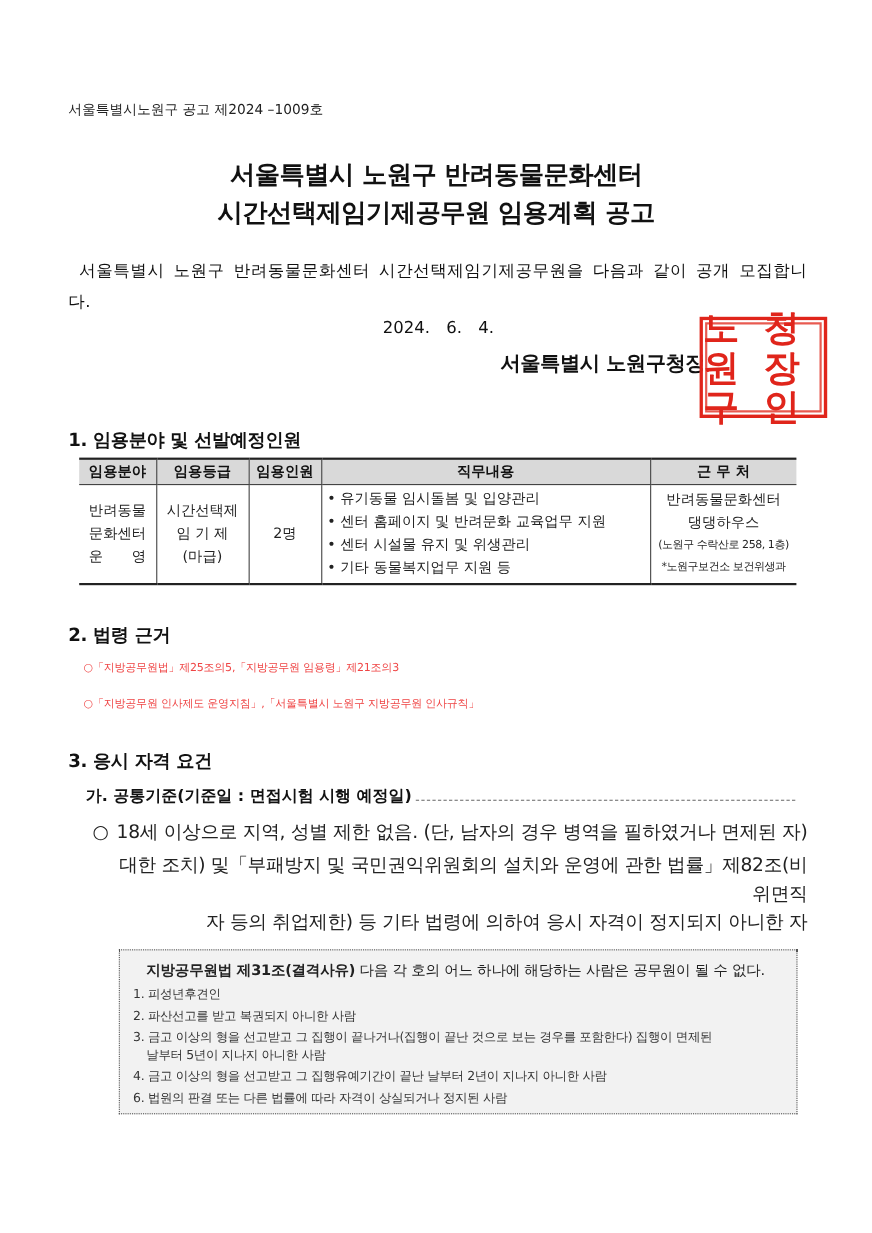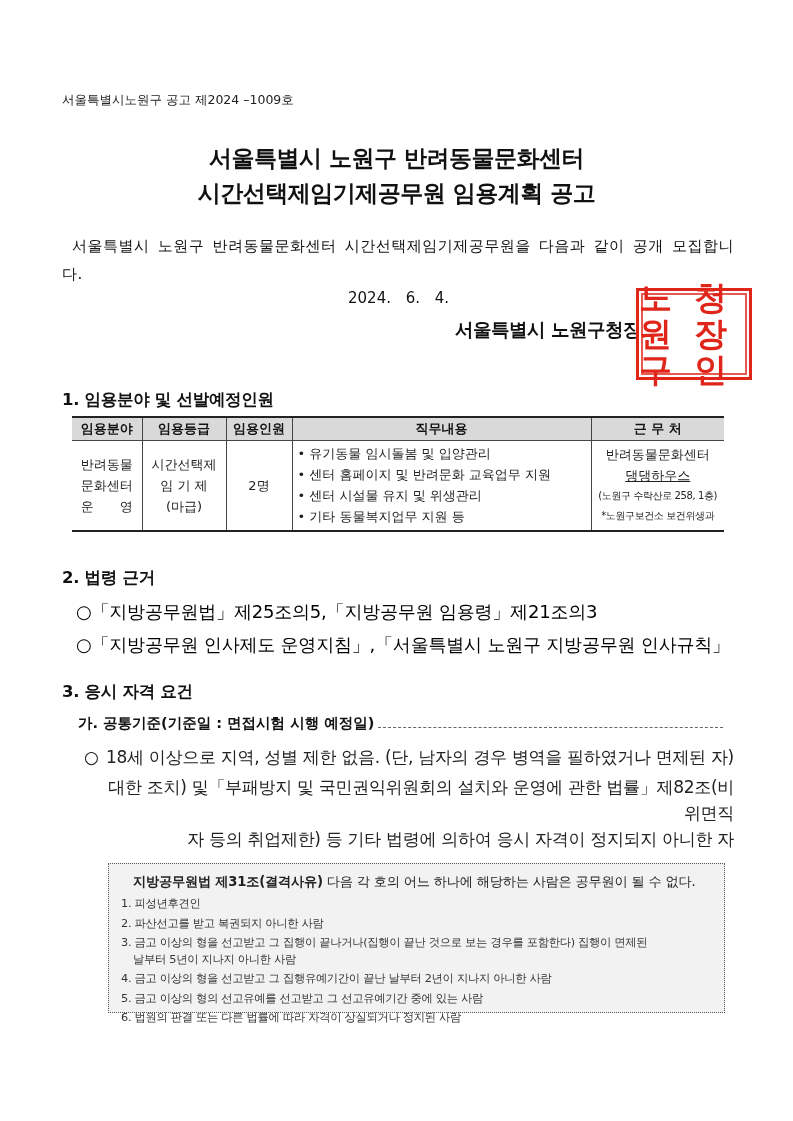--- a/index.html
+++ b/index.html
@@ -20,21 +20,21 @@
   .sec2 { top: 567px; }
   .sec3 { top: 681px; }
   table.recruit { position: absolute; left: 72px; top: 416px; width: 652px; border-collapse: collapse; font-size: 13px; }
   table.recruit th { background: #d9d9d9; font-weight: bold; font-size: 13px; height: 22px; padding: 0; border-top: 2px solid #222; border-bottom: 1px solid #444; border-left: 1px solid #444; border-right: 1px solid #444; }
   table.recruit th:first-child, table.recruit td:first-child { border-left: none; }
   table.recruit th:last-child, table.recruit td:last-child { border-right: none; }
   table.recruit td { border-left: 1px solid #444; border-right: 1px solid #444; border-bottom: 2px solid #222; text-align: center; vertical-align: middle; padding: 0; line-height: 21px; color: #222; }
   table.recruit td.duties { text-align: left; padding-left: 5px; }
   .duties div { line-height: 21px; }
   .workplace .small { font-size: 10px; line-height: 20px; letter-spacing: -0.4px; }
-  .bullet-line { left: 76px; font-size: 18px; color: #000000; letter-spacing: -0.2px; }
+  .bullet-line { left: 76px; font-size: 10px; color: #ef4444; letter-spacing: -0.2px; }
   .bl1 { top: 600px; }
   .bl2 { top: 633px; }
   .subhead { left: 78px; top: 714px; width: 645px; font-size: 14.5px; font-weight: bold; display:flex; align-items:center; }
   .subhead .fill { flex: 1; border-bottom: 1px dashed #666; margin-left: 4px; height: 8px; }
   .req { left: 84px; width: 650px; font-size: 17px; line-height: 26px; color: #222; letter-spacing: -0.3px; }
   .req1 { top: 744px; }
   .req2 { top: 774px; }
   .req .mark { display: inline-block; width: 22px; }
   .req .cont { padding-left: 22px; text-align: right; }
   .lawbox { left: 108px; top: 863px; width: 617px; height: 150px; background: #f2f2f2; border: 1px dotted #555; padding: 0; box-sizing: border-box; }
@@ -94,21 +94,21 @@
       </td>
       <td>2명</td>
       <td class="duties">
         <div>• 유기동물 임시돌봄 및 입양관리</div>
         <div>• 센터 홈페이지 및 반려문화 교육업무 지원</div>
         <div>• 센터 시설물 유지 및 위생관리</div>
         <div>• 기타 동물복지업무 지원 등</div>
       </td>
       <td class="workplace">
         <div>반려동물문화센터</div>
-        <div style="text-decoration: underline;">댕댕하우스</div>
+        <div style="">댕댕하우스</div>
         <div class="small">(노원구 수락산로 258, 1층)</div>
         <div class="small">*노원구보건소 보건위생과</div>
       </td>
     </tr>
   </tbody>
 </table>
 
 <div class="abs sec sec2">2. 법령 근거</div>
 <div class="abs bullet-line bl1">○「지방공무원법」제25조의5,「지방공무원 임용령」제21조의3</div>
 <div class="abs bullet-line bl2">○「지방공무원 인사제도 운영지침」,「서울특별시 노원구 지방공무원 인사규칙」</div>
@@ -130,16 +130,15 @@
 </div>
 
 <div class="abs lawbox">
   <div class="head"><b>지방공무원법 제31조(결격사유)</b><span> 다음 각 호의 어느 하나에 해당하는 사람은 공무원이 될 수 없다.</span></div>
   <div class="items">
     <div>1. 피성년후견인</div>
     <div>2. 파산선고를 받고 복권되지 아니한 사람</div>
     <div>3. 금고 이상의 형을 선고받고 그 집행이 끝나거나(집행이 끝난 것으로 보는 경우를 포함한다) 집행이 면제된</div>
     <div class="wrap">날부터 5년이 지나지 아니한 사람</div>
     <div>4. 금고 이상의 형을 선고받고 그 집행유예기간이 끝난 날부터 2년이 지나지 아니한 사람</div>
-    <div>5. 금고 이상의 형의 선고유예를 선고받고 그 선고유예기간 중에 있는 사람</div>
     <div>6. 법원의 판결 또는 다른 법률에 따라 자격이 상실되거나 정지된 사람</div>
   </div>
 </div>
 
 </body></html>

